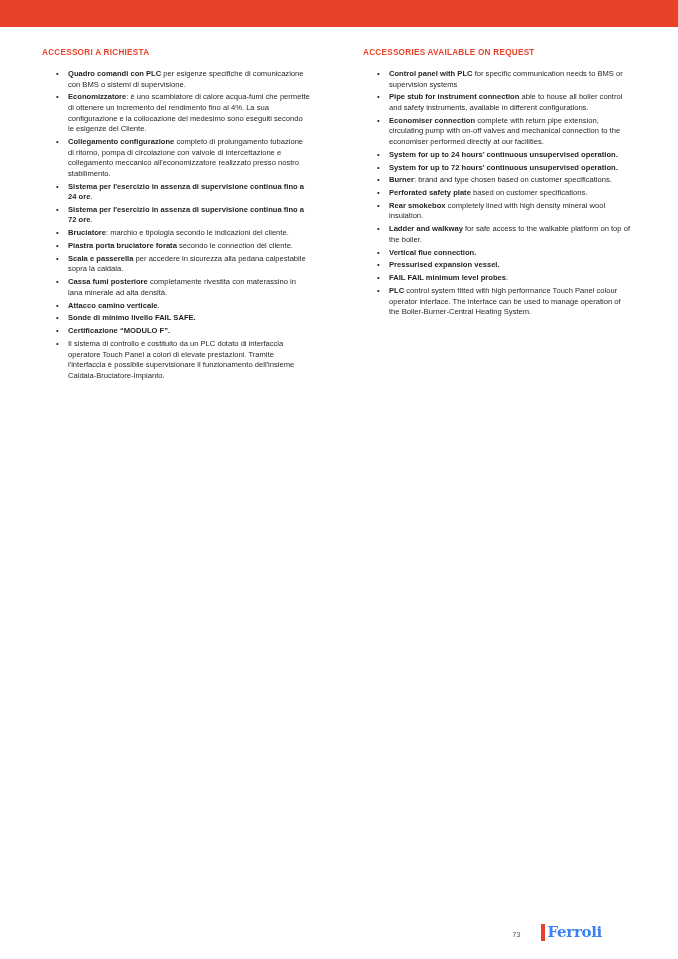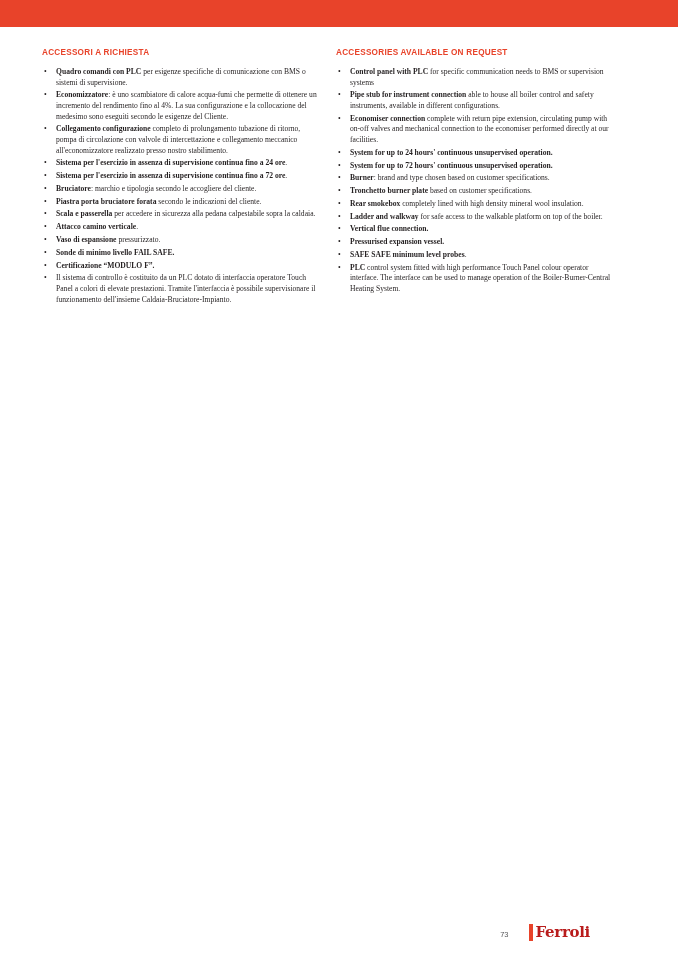--- a/index.html
+++ b/index.html
@@ -22,42 +22,42 @@
     width: 678px;
     height: 27px;
     background: #e8432a;
   }
   .page {
     position: absolute;
     top: 27px;
     left: 0;
     width: 626px;
     height: 932px;
+    padding-left: 12px;
   }
   .col {
     position: absolute;
     width: 280px;
     top: 21px;
   }
   .col-left { left: 42px; }
-  .col-right { left: 336px; }
+  .col-right { left: 363px; }
 
   .col-title {
     color: #e8432a;
     font-size: 8.2px;
     font-weight: bold;
     letter-spacing: 0.25px;
     margin: 0 0 10px 0;
     text-transform: uppercase;
   }
   ul.list {
     list-style: none;
-    margin: 0;
+    margin: 12px;
     padding: 0;
-    font-family: Liberation Serif, serif;
   }
   ul.list li {
     position: relative;
     padding-left: 14px;
     font-size: 7.6px;
     line-height: 10.6px;
     margin-bottom: 2.2px;
     text-align: left;
   }
   ul.list li:before {
@@ -92,66 +92,66 @@
   .logo-mark {
     width: 4px;
     height: 17px;
     background: #e8432a;
     display: inline-block;
   }
   .logo-text {
     font-family: "DejaVu Serif", serif;
     font-weight: bold;
     font-size: 15px;
-    color: #b91c1c;
+    color: #3b82f6;
     letter-spacing: -0.3px;
     line-height: 15px;
   }
 </style>
 </head>
 <body>
 
 <div class="top-bar"></div>
 
 <div class="page">
 
   <div class="col col-left">
     <div class="col-title">ACCESSORI A RICHIESTA</div>
     <ul class="list" id="list-left">
         <li><span class="b">Quadro comandi con PLC</span><span> per esigenze specifiche di comunicazione con BMS o sistemi di supervisione.</span></li>
         <li><span class="b">Economizzatore</span><span>: è uno scambiatore di calore acqua-fumi che permette di ottenere un incremento del rendimento fino al 4%. La sua configurazione e la collocazione del medesimo sono eseguiti secondo le esigenze del Cliente.</span></li>
         <li><span class="b">Collegamento configurazione</span><span> completo di prolungamento tubazione di ritorno, pompa di circolazione con valvole di intercettazione e collegamento meccanico all'economizzatore realizzato presso nostro stabilimento.</span></li>
         <li><span class="b">Sistema per l'esercizio in assenza di supervisione continua fino a 24 ore</span><span>.</span></li>
         <li><span class="b">Sistema per l'esercizio in assenza di supervisione continua fino a 72 ore</span><span>.</span></li>
-        <li><span class="b">Bruciatore</span><span>: marchio e tipologia secondo le accogliere del cliente.</span></li>
-        <li><span class="b">Piastra porta bruciatore forata</span><span> secondo le indicazioni del cliente.</span></li>
+        <li><span class="b">Bruciatore</span><span>: marchio e tipologia secondo le indicazioni del cliente.</span></li>
+        <li><span class="b">Piastra porta bruciatore forata</span><span> secondo le connection del cliente.</span></li>
         <li><span class="b">Scala e passerella</span><span> per accedere in sicurezza alla pedana calpestabile sopra la caldaia.</span></li>
+        <li><span class="b">Cassa fumi posteriore</span><span> completamente rivestita con materassino in lana minerale ad alta densità.</span></li>
         <li><span class="b">Attacco camino verticale</span><span>.</span></li>
-        <li><span class="b">Vaso di espansione</span><span> pressurizzato.</span></li>
         <li><span class="b">Sonde di minimo livello FAIL SAFE.</span></li>
         <li><span class="b">Certificazione “MODULO F”.</span></li>
         <li><span>Il sistema di controllo è costituito da un PLC dotato di interfaccia operatore Touch Panel a colori di elevate prestazioni. Tramite l'interfaccia è possibile supervisionare il funzionamento dell'insieme Caldaia-Bruciatore-Impianto.</span></li>
       </ul>
   </div>
 
   <div class="col col-right">
     <div class="col-title">ACCESSORIES AVAILABLE ON REQUEST</div>
     <ul class="list" id="list-right">
         <li><span class="b">Control panel with PLC</span><span> for specific communication needs to BMS or supervision systems</span></li>
         <li><span class="b">Pipe stub for instrument connection</span><span> able to house all boiler control and safety instruments, available in different configurations.</span></li>
         <li><span class="b">Economiser connection</span><span> complete with return pipe extension, circulating pump with on-off valves and mechanical connection to the economiser performed directly at our facilities.</span></li>
         <li><span class="b">System for up to 24 hours' continuous unsupervised operation.</span></li>
         <li><span class="b">System for up to 72 hours' continuous unsupervised operation.</span></li>
         <li><span class="b">Burner</span><span>: brand and type chosen based on customer specifications.</span></li>
-        <li><span class="b">Tronchetto burner plate</span><span> based on customer specifications.</span></li>
+        <li><span class="b">Perforated safety plate</span><span> based on customer specifications.</span></li>
         <li><span class="b">Rear smokebox</span><span> completely lined with high density mineral wool insulation.</span></li>
         <li><span class="b">Ladder and walkway</span><span> for safe access to the walkable platform on top of the boiler.</span></li>
         <li><span class="b">Vertical flue connection.</span></li>
         <li><span class="b">Pressurised expansion vessel.</span></li>
-        <li><span class="b">SAFE SAFE minimum level probes</span><span>.</span></li>
+        <li><span class="b">FAIL FAIL minimum level probes</span><span>.</span></li>
         <li><span class="b">PLC</span><span> control system fitted with high performance Touch Panel colour operator interface. The interface can be used to manage operation of the Boiler-Burner-Central Heating System.</span></li>
       </ul>
   </div>
 
   <div class="footer">
     <span class="pagenum">73</span>
     <span class="logo">
       <span class="logo-mark"></span>
       <span class="logo-text">Ferroli</span>
     </span>

